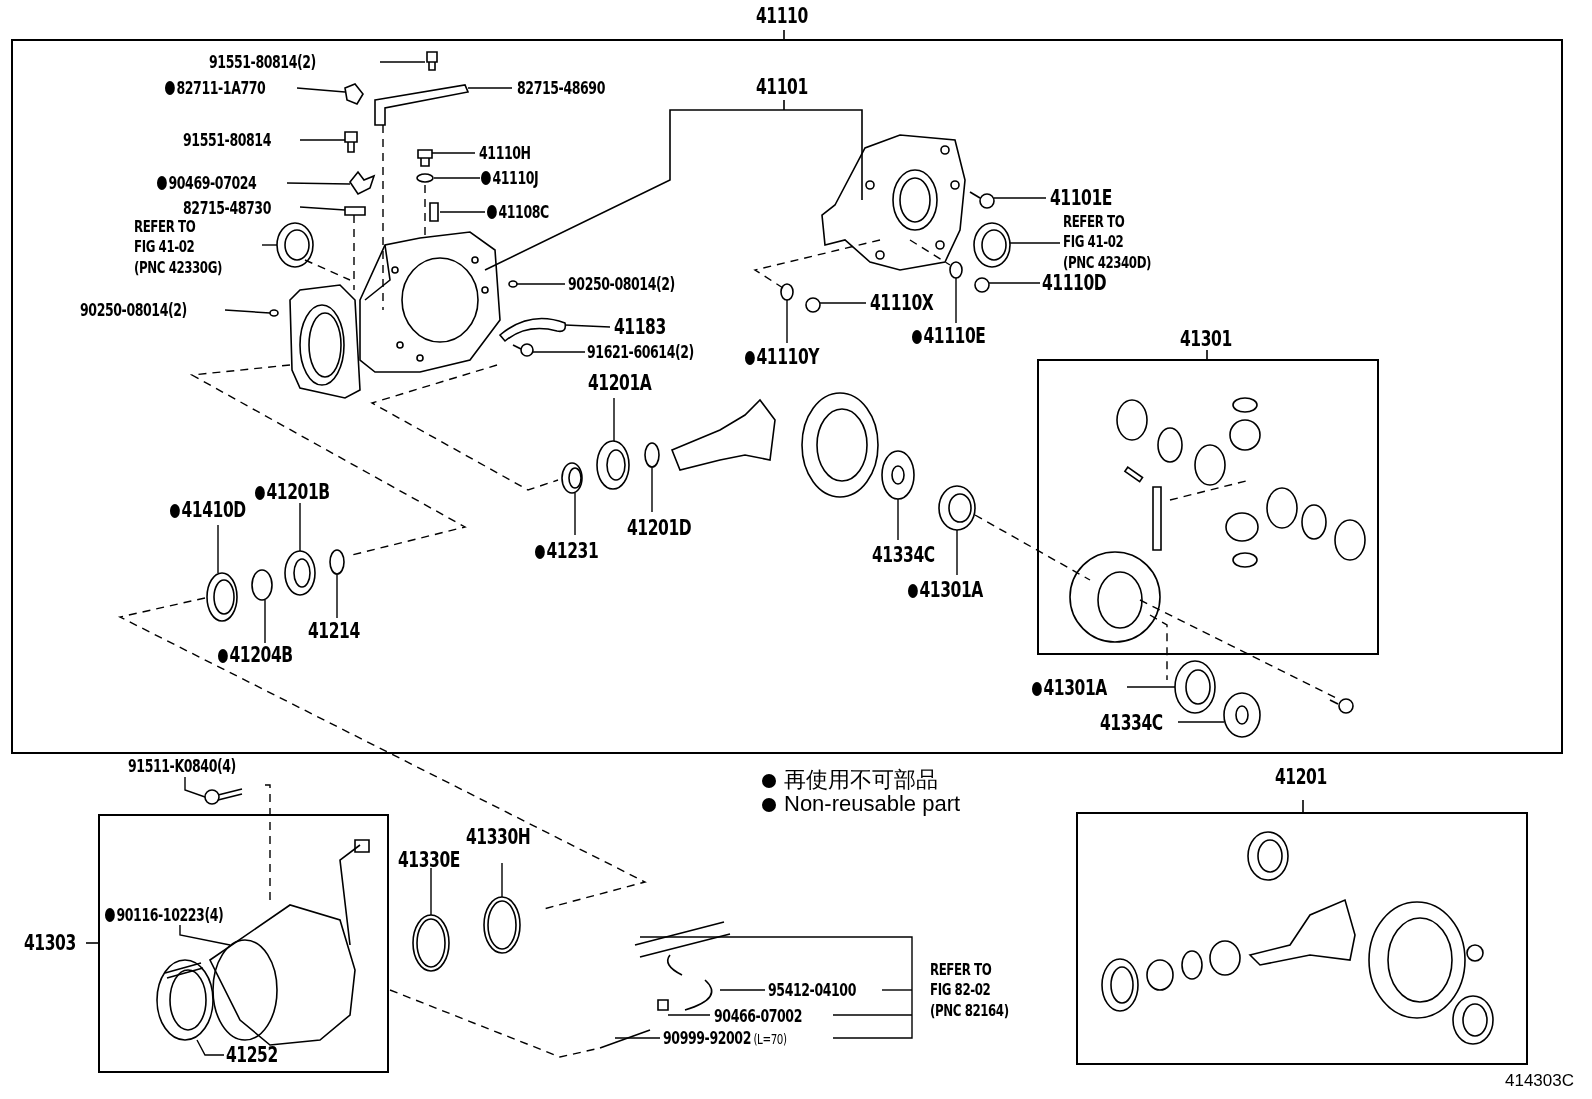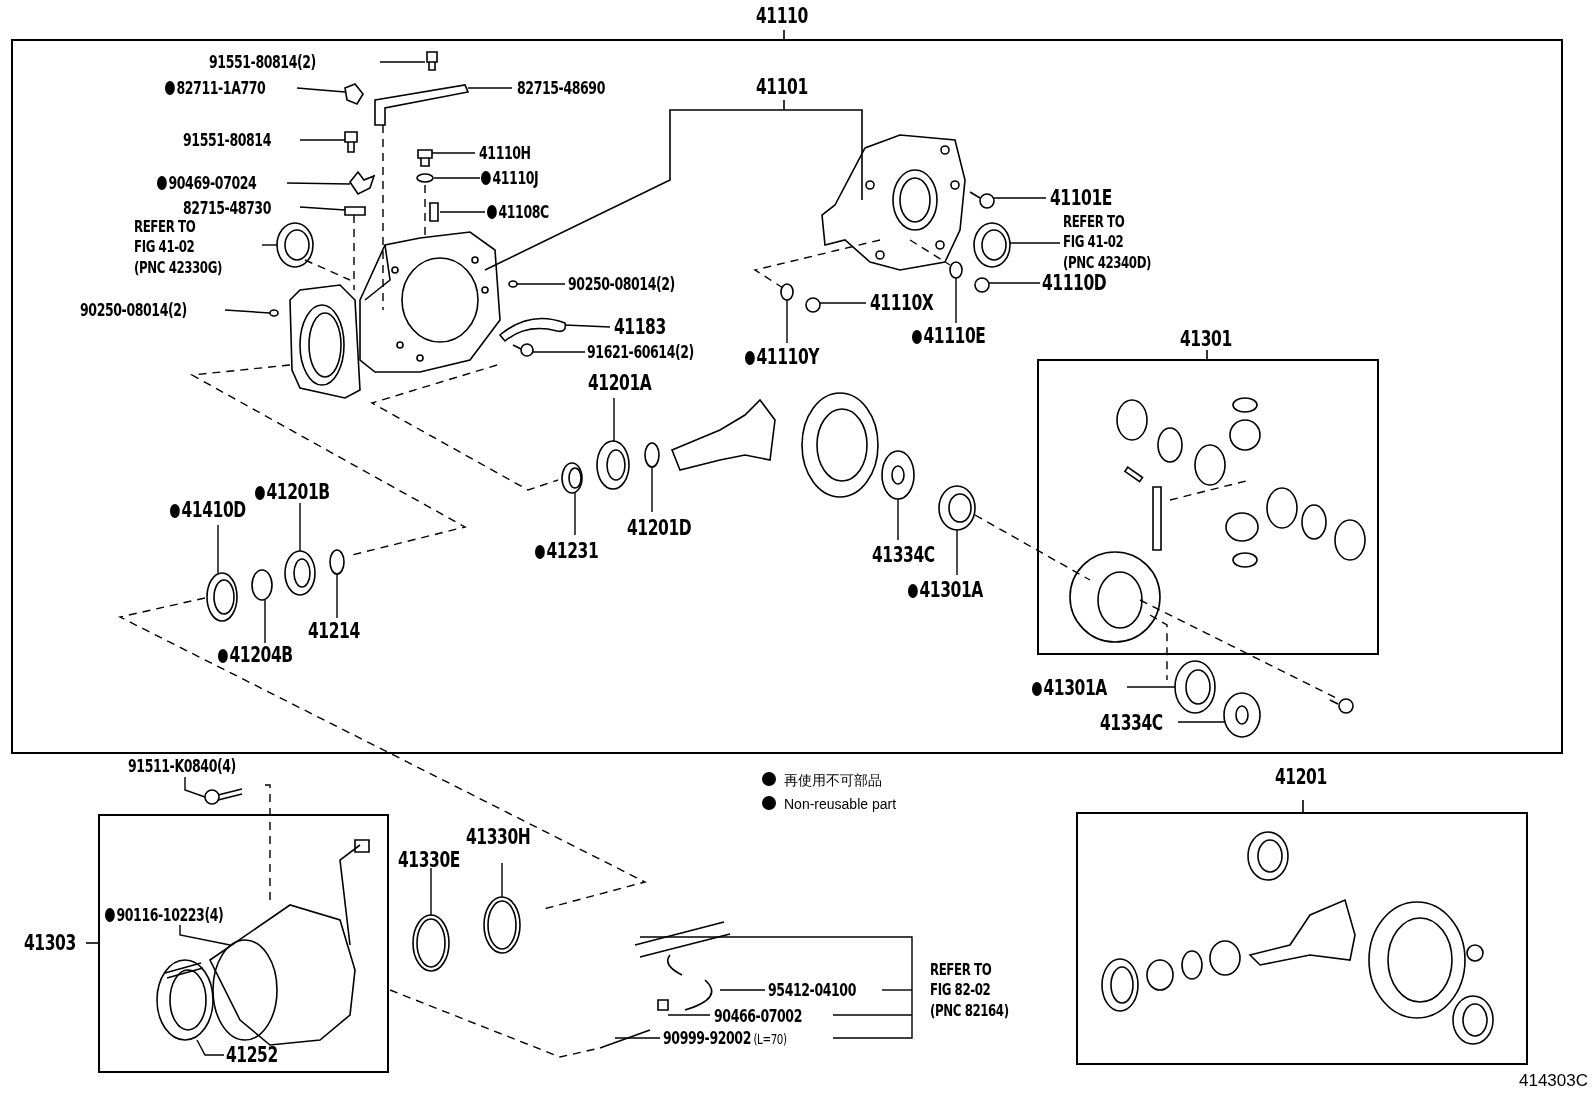--- a/index.html
+++ b/index.html
@@ -2,23 +2,23 @@
 <html><head>
 <meta charset="utf-8">
 <style>
   html, body { margin:0; padding:0; background:#ffffff; }
   body { width:1592px; height:1099px; position:relative; overflow:hidden; font-family:"DejaVu Sans Mono","Liberation Mono",monospace; color:#000; }
   #canvas { position:absolute; left:0; top:0; width:1592px; height:1099px; }
   .lbl { position:absolute; font-family:"DejaVu Sans Condensed","DejaVu Sans",sans-serif; font-weight:bold; font-size:17px; letter-spacing:-0.5px; white-space:nowrap; line-height:1; transform:scaleX(0.82); transform-origin:left top; color:#000; }
   .lbl.big { font-size:21px; }
   .lbl.ref { font-size:16px; line-height:1.28; white-space:pre; }
   .lbl .dot { display:inline-block; width:12px; height:14px; border-radius:50%; background:#000; margin-right:2px; vertical-align:-1px; }
-  .legend { position:absolute; font-family:"Liberation Sans",sans-serif; font-size:14px; line-height:24px; }
+  .legend { position:absolute; font-family:"Liberation Sans",sans-serif; font-size:22px; line-height:24px; }
   .legend .dot { display:inline-block; width:14px; height:14px; background:#000; border-radius:50%; margin-right:8px; vertical-align:-1px; }
-  .figno { position:absolute; right:4px; bottom:8px; font-family:"Liberation Sans",sans-serif; font-size:17px;margin-left:12px; }
+  .figno { position:absolute; right:18px; bottom:8px; font-family:"Liberation Sans",sans-serif; font-size:17px;margin-left:12px; }
   svg line, svg path, svg polyline, svg rect, svg ellipse, svg circle { vector-effect:non-scaling-stroke; }
 </style>
 </head>
 <body>
 
 <svg id="canvas" viewBox="0 0 1592 1099" xmlns="http://www.w3.org/2000/svg" fill="none" stroke="#000" stroke-width="1.6">
 
   <rect x="12" y="40" width="1550" height="713" stroke-width="2"></rect>
   <line x1="784" y1="30" x2="784" y2="40"></line>
 

